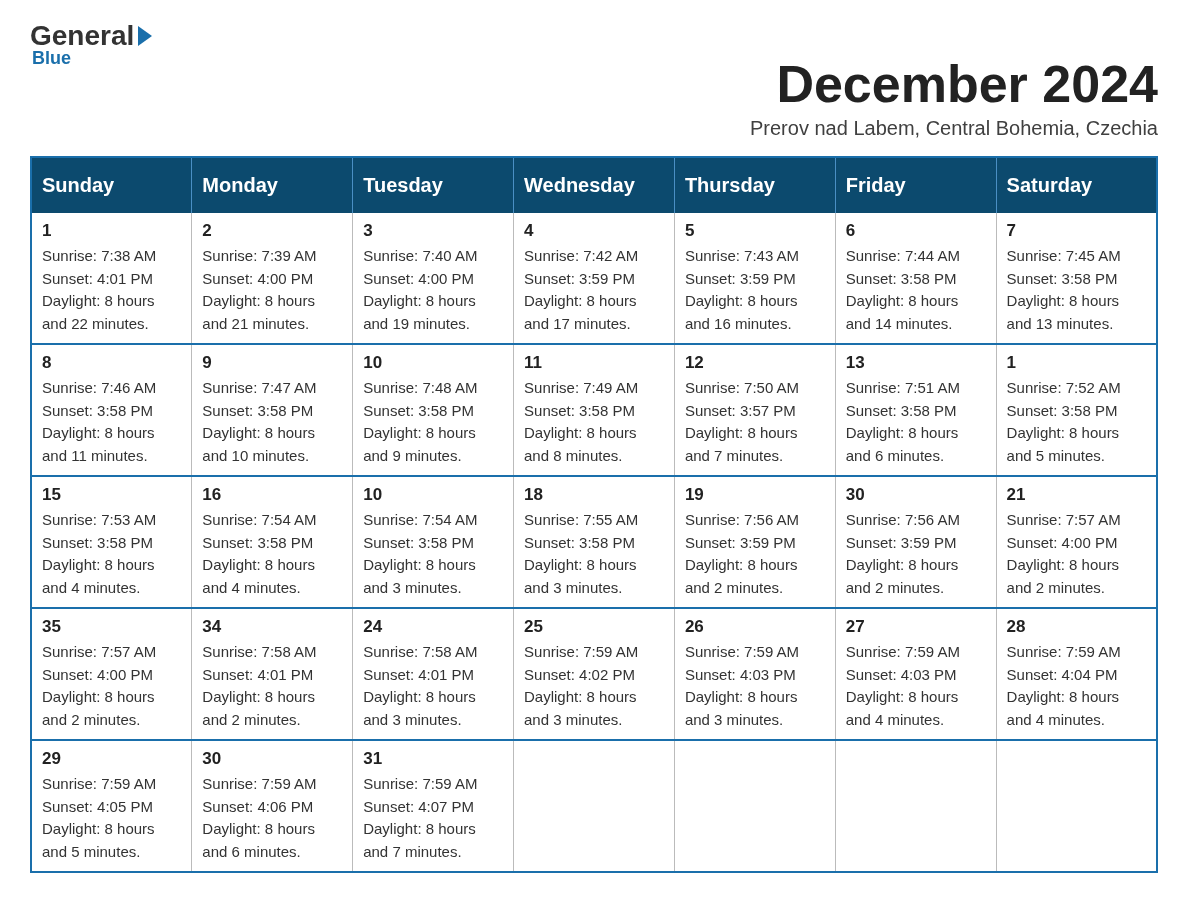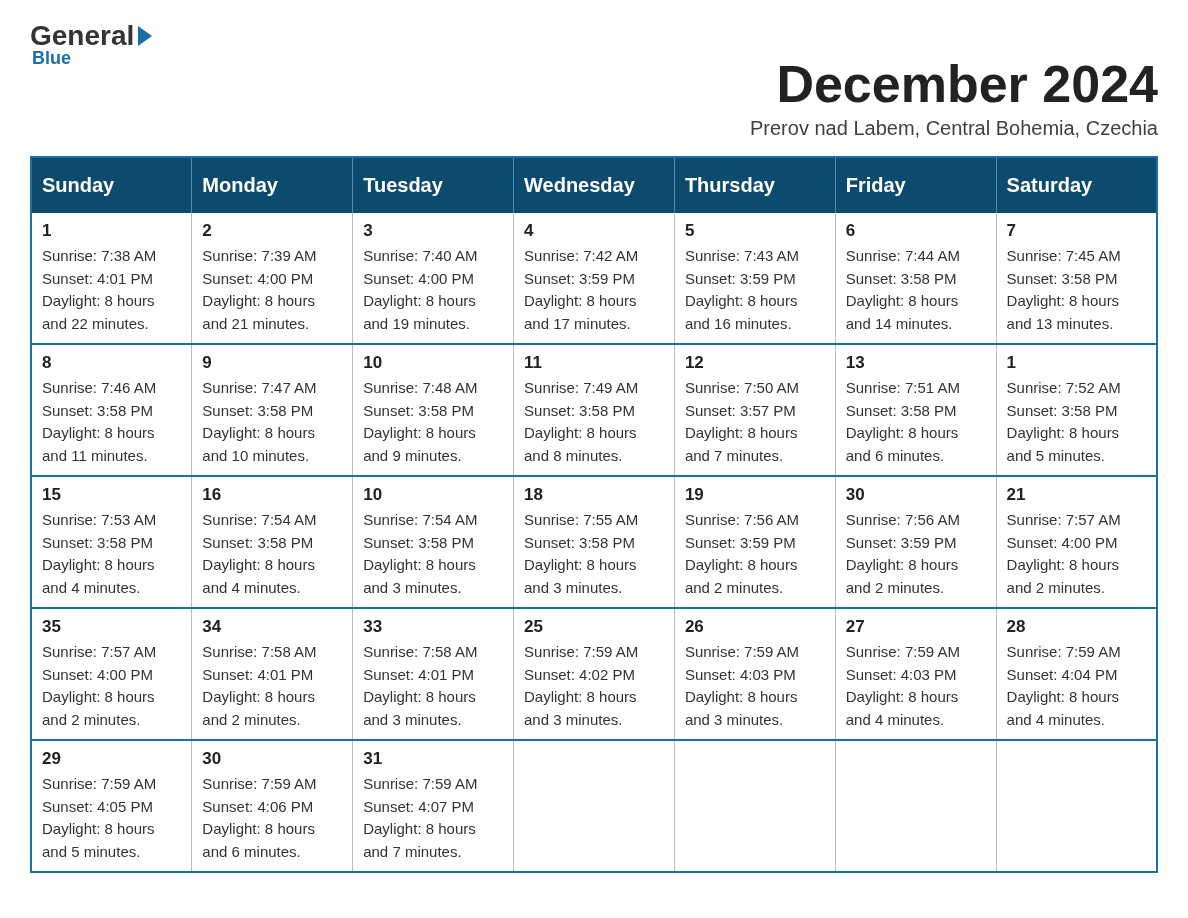--- a/index.html
+++ b/index.html
@@ -227,21 +227,21 @@
         <tr>
           <td>
         <span class="day-number">35</span>
         <span class="day-info">Sunrise: 7:57 AM<br>Sunset: 4:00 PM<br>Daylight: 8 hours and 2 minutes.</span>
       </td>
           <td>
         <span class="day-number">34</span>
         <span class="day-info">Sunrise: 7:58 AM<br>Sunset: 4:01 PM<br>Daylight: 8 hours and 2 minutes.</span>
       </td>
           <td>
-        <span class="day-number">33</span>
+        <span class="day-number">24</span>
         <span class="day-info">Sunrise: 7:58 AM<br>Sunset: 4:01 PM<br>Daylight: 8 hours and 3 minutes.</span>
       </td>
           <td>
         <span class="day-number">25</span>
         <span class="day-info">Sunrise: 7:59 AM<br>Sunset: 4:02 PM<br>Daylight: 8 hours and 3 minutes.</span>
       </td>
           <td>
         <span class="day-number">26</span>
         <span class="day-info">Sunrise: 7:59 AM<br>Sunset: 4:03 PM<br>Daylight: 8 hours and 3 minutes.</span>
       </td>

